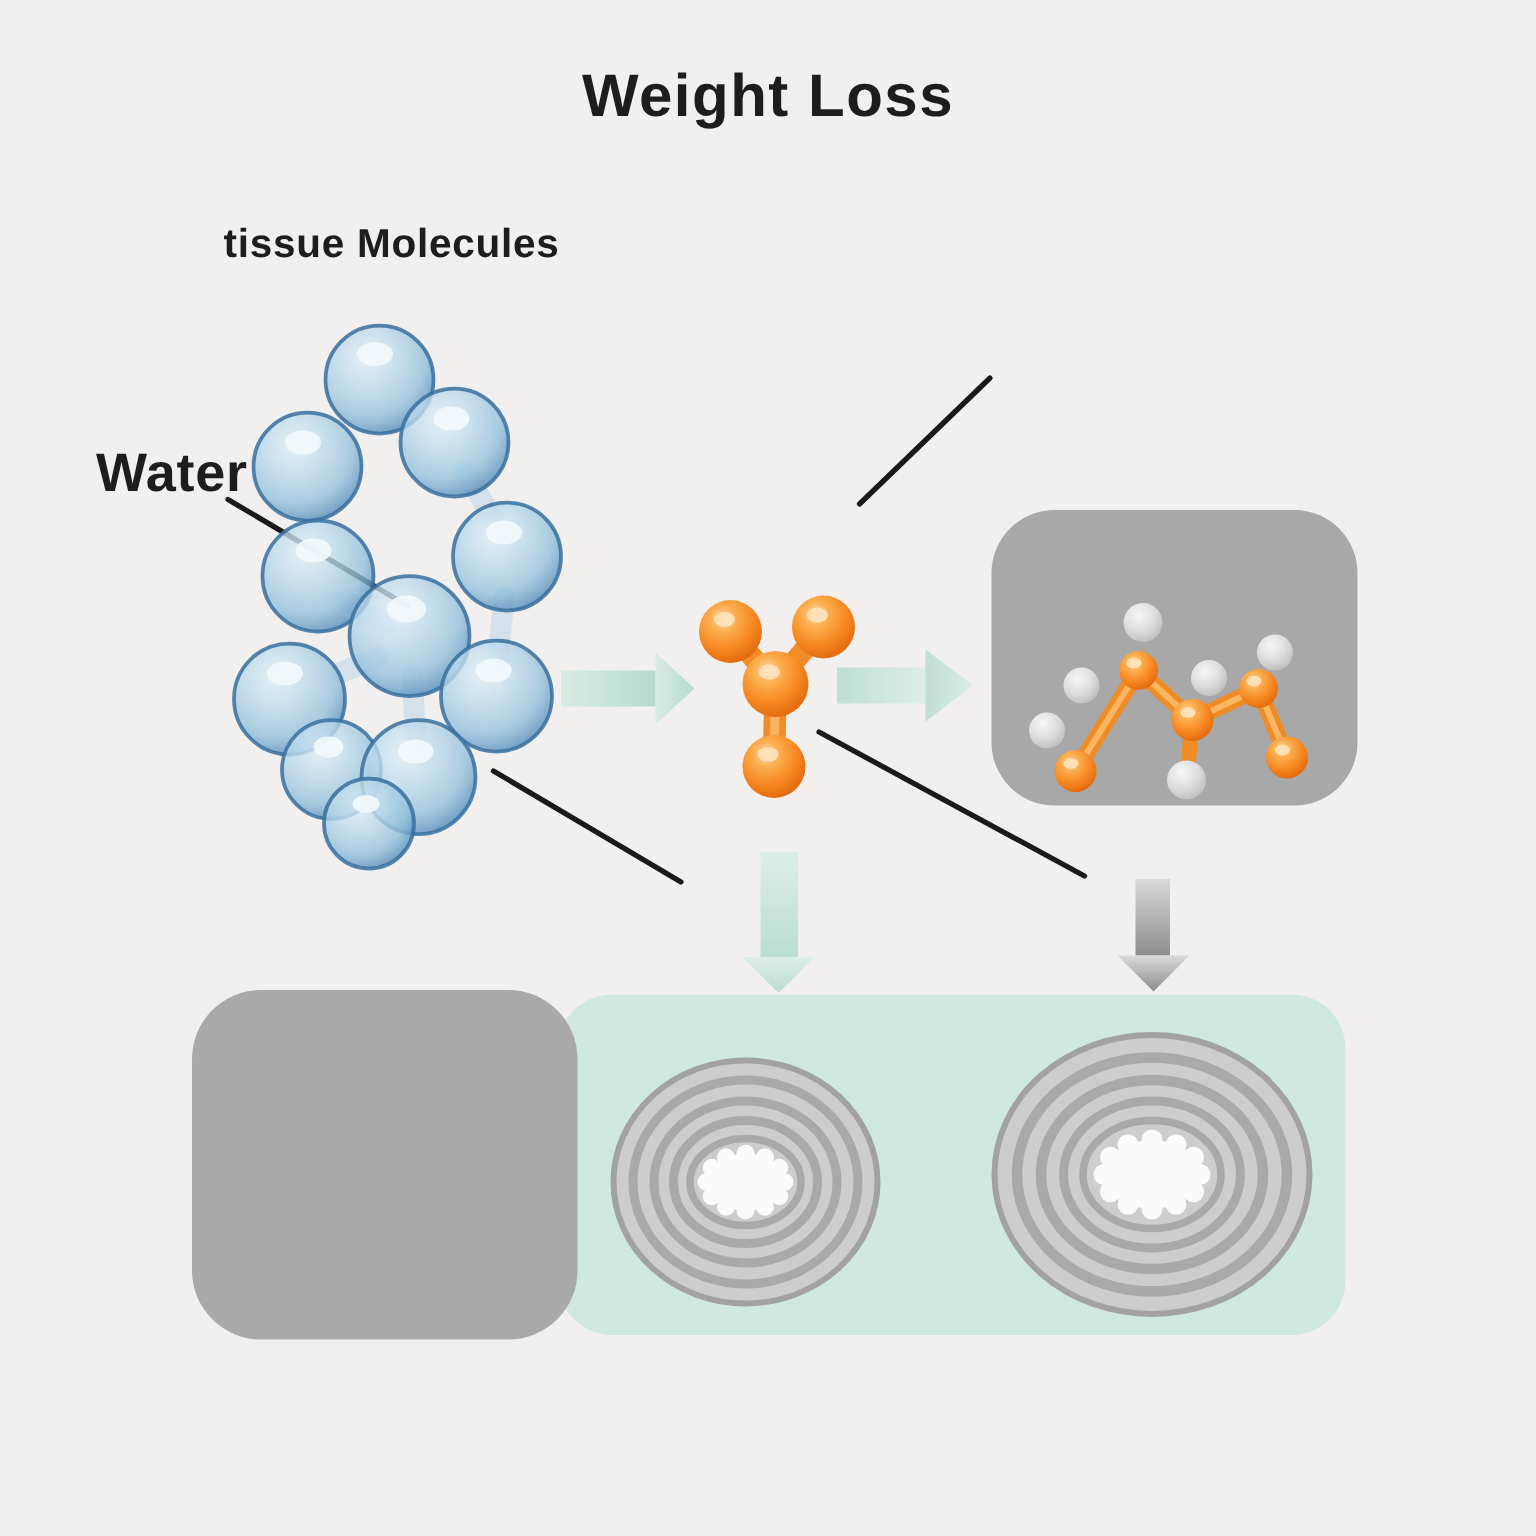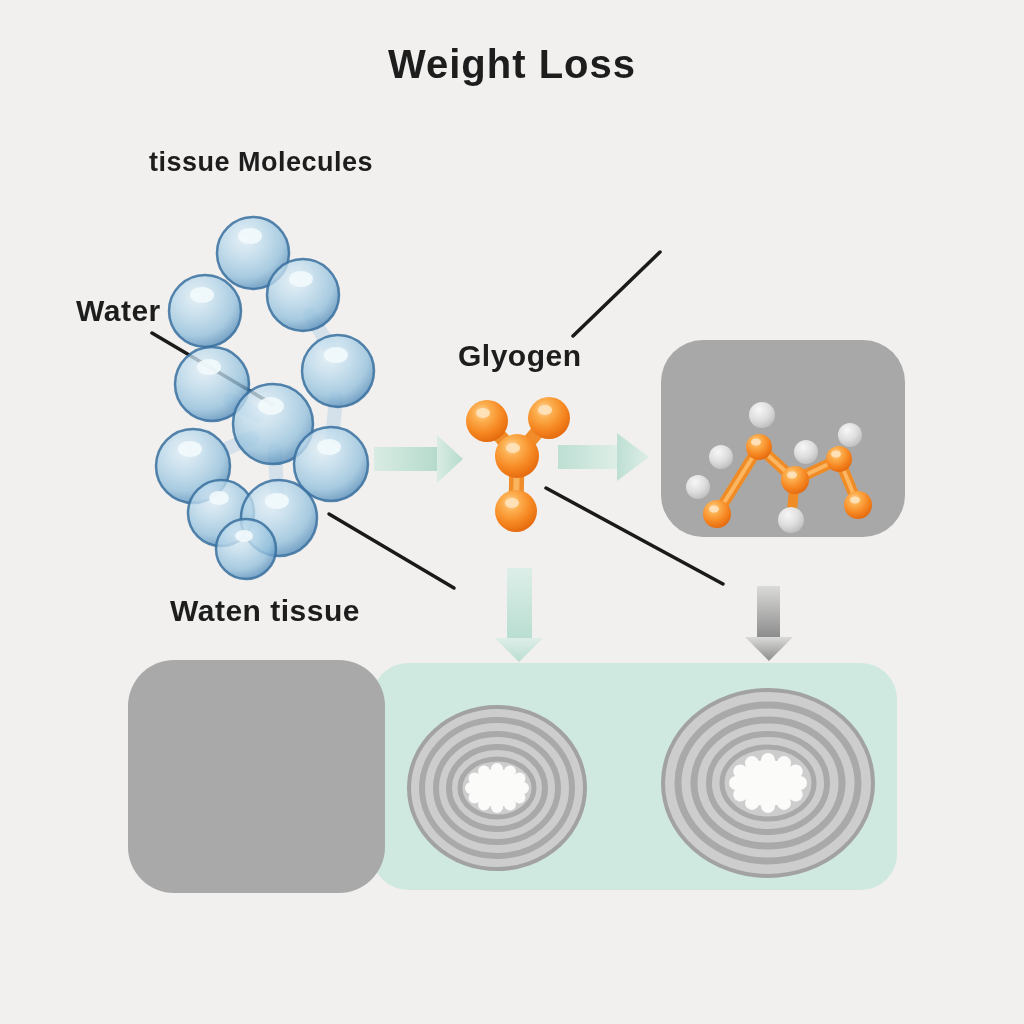--- a/index.html
+++ b/index.html
@@ -35,21 +35,21 @@
     white-space:nowrap;
     letter-spacing:0.5px;
   }
   .title{
     left:0;right:0;top:42px;
     text-align:center;
     font-size:40px;
     letter-spacing:1px;
   }
   .lbl-water-molecules{left:149px;top:147px;font-size:27px;}
-  .lbl-water{left:76px;top:294px;font-size:30px;}
+  .lbl-water{left:64px;top:294px;font-size:36px;}
   .lbl-glycogen{left:458px;top:339px;font-size:30px;}
   .lbl-muscle-tissue{left:676px;top:280px;font-size:30px;}
   .lbl-water-tissue{left:170px;top:594px;font-size:30px;}
   svg{position:absolute;left:0;top:0;}
 </style>
 </head>
 <body>
 
 <div class="canvas">
 
@@ -249,16 +249,14 @@
         <ellipse cx="792" cy="475" rx="5" ry="3.5"></ellipse>
         <ellipse cx="836" cy="454" rx="5" ry="3.5"></ellipse>
         <ellipse cx="855" cy="500" rx="5" ry="3.5"></ellipse>
       </g>
     </g>
   </svg>
 
   <div class="lbl title">Weight Loss</div>
   <div class="lbl lbl-water-molecules">tissue Molecules</div>
   <div class="lbl lbl-water">Water</div>
-  <div class="lbl lbl-glycogen">Glyogen</div>
-  <div class="lbl lbl-water-tissue">Waten tissue</div>
 
 </div>
 
 </body></html>

